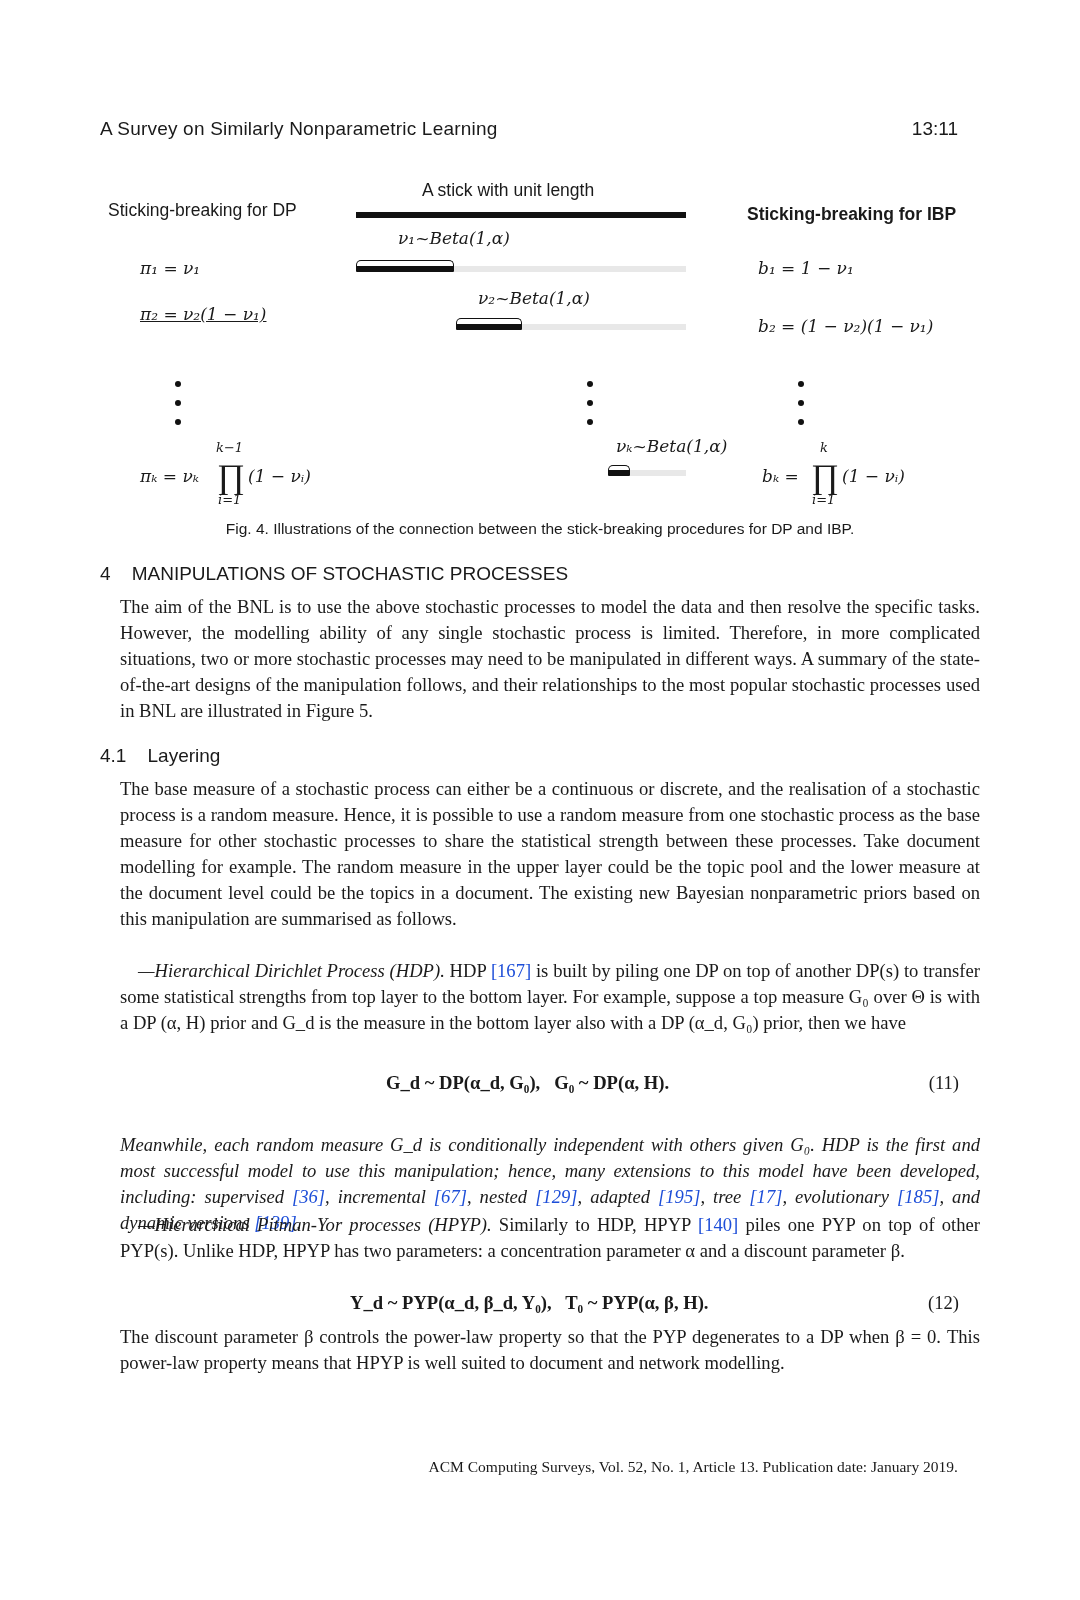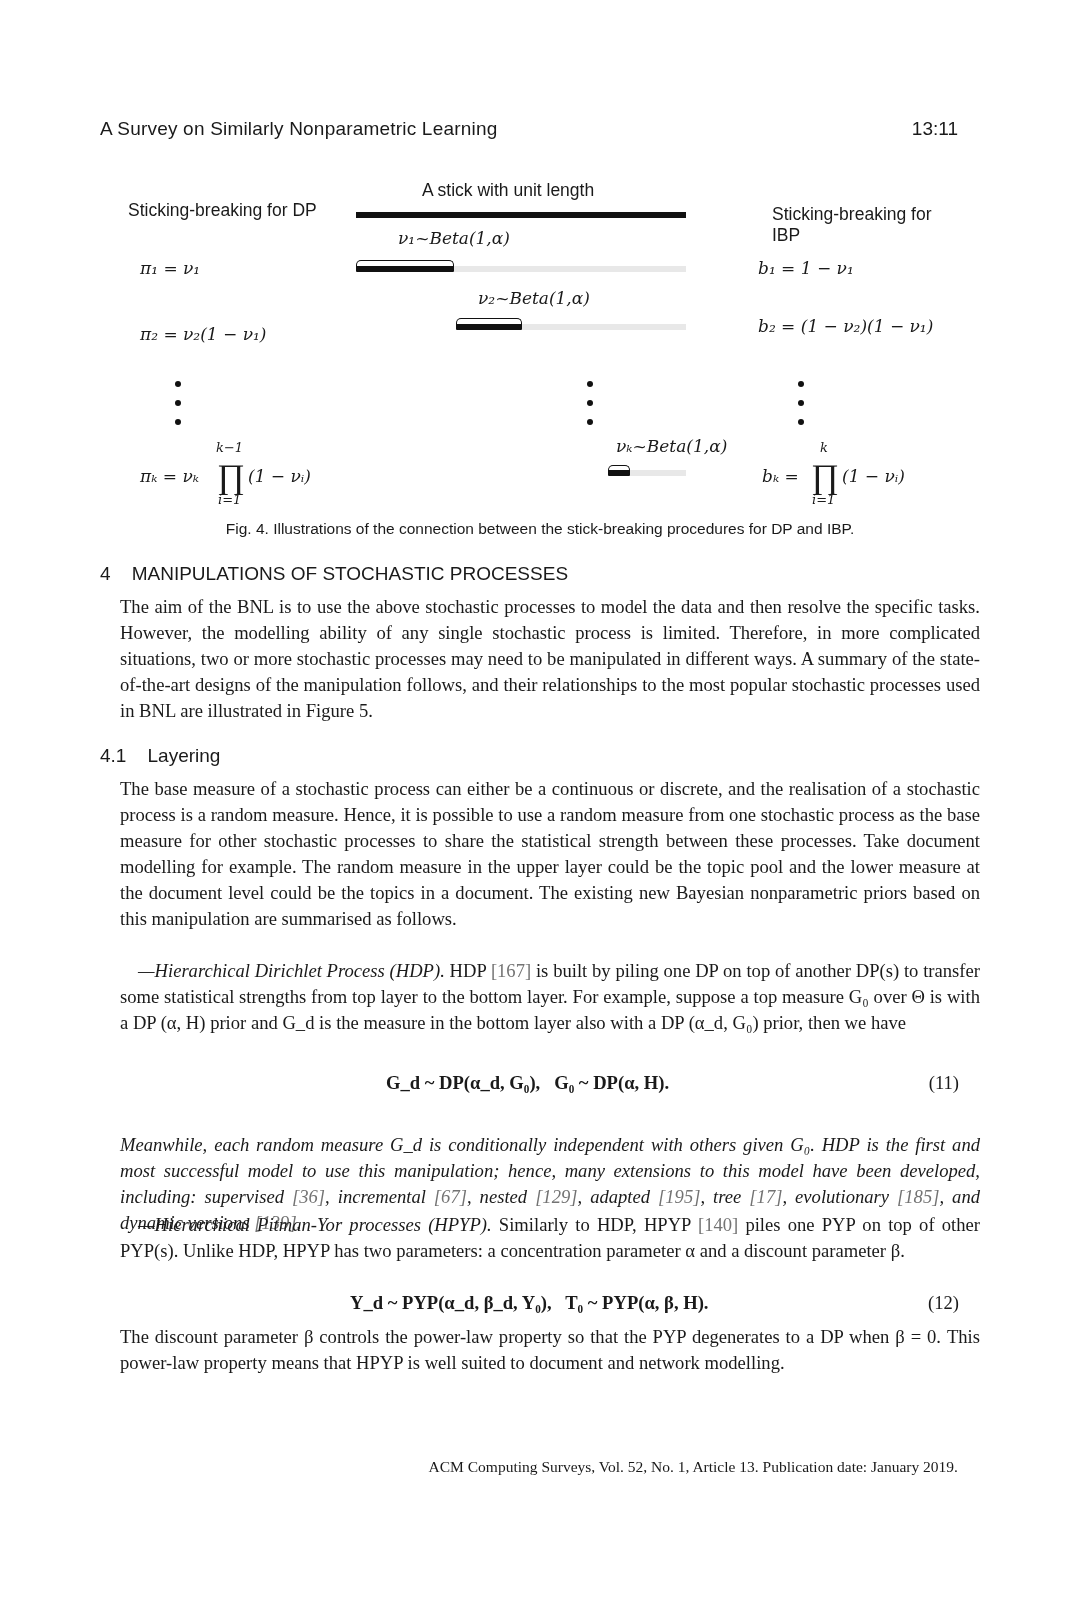--- a/index.html
+++ b/index.html
@@ -14,50 +14,50 @@
   .bar-full { background:#111; height:6px; }
   .bar-black { background:#111; height:6px; border-radius:1px; }
   .bar-grey { background:#e8e8e8; height:6px; }
   .brace { border:1.5px solid #111; border-bottom:none; border-radius:5px 5px 0 0; height:6px; }
   .dot { width:6px; height:6px; background:#111; border-radius:50%; }
   .caption { left:0; width:1080px; top:520px; text-align:center; font-size:15.5px; }
   .body-text { left:100px; width:860px; font-size:18.6px; line-height:26px; text-align:justify;margin-left:20px; }
   .section-h { left:100px; font-size:19px; font-weight:normal; }
   .eq { font-size:18.6px; font-style:normal;font-weight:bold; }
   .eq-num { right:121px; font-size:18.6px; }
-  .cite { color:#737373; }
+  .cite { color:#1d4ed8; }
   i { font-style:italic; }
   .prod { font-size:34px; font-style:normal; line-height:30px; }
   .footer { right:122px; top:1458px; font-size:15.5px; }
 </style>
 </head>
 <body>
 
 <div class="abs sans header-title">A Survey on Similarly Nonparametric Learning</div>
 <div class="abs sans header-page">13:11</div>
 
 <div class="abs" style="left:0;top:0;width:961px;height:520px;">
   <div class="abs sans fig-label" style="left:422px;top:180px;">A stick with unit length</div>
-  <div class="abs sans fig-label" style="left:128px;top:200px;">Sticking-breaking for DP</div>
-  <div class="abs sans fig-label" style="left:772px;top:204px;">Sticking-breaking for IBP</div>
+  <div class="abs sans fig-label" style="left:108px;top:200px;">Sticking-breaking for DP</div>
+  <div class="abs sans fig-label" style="left:747px;top:204px;font-weight:bold;">Sticking-breaking for IBP</div>
 
   <div class="abs bar-full" style="left:356px;top:212px;width:330px;"></div>
 
   <div class="abs math" style="left:398px;top:228px;">ν₁~Beta(1,α)</div>
   <div class="abs brace" style="left:356px;top:260px;width:96px;"></div>
   <div class="abs bar-black" style="left:356px;top:266px;width:98px;"></div>
   <div class="abs bar-grey" style="left:454px;top:266px;width:232px;"></div>
   <div class="abs math" style="left:140px;top:258px;">π₁ = ν₁</div>
   <div class="abs math" style="left:758px;top:258px;">b₁ = 1 − ν₁</div>
 
   <div class="abs math" style="left:478px;top:288px;">ν₂~Beta(1,α)</div>
   <div class="abs brace" style="left:456px;top:318px;width:64px;"></div>
   <div class="abs bar-black" style="left:456px;top:324px;width:66px;"></div>
   <div class="abs bar-grey" style="left:522px;top:324px;width:164px;"></div>
-  <div class="abs math" style="left:140px;top:324px;">π₂ = ν₂(1 − ν₁)</div>
+  <div class="abs math" style="left:140px;top:304px;text-decoration:underline;">π₂ = ν₂(1 − ν₁)</div>
   <div class="abs math" style="left:758px;top:316px;">b₂ = (1 − ν₂)(1 − ν₁)</div>
 
   <div class="abs dot" style="left:175px;top:381px;"></div>
   <div class="abs dot" style="left:175px;top:400px;"></div>
   <div class="abs dot" style="left:175px;top:419px;"></div>
   <div class="abs dot" style="left:587px;top:381px;"></div>
   <div class="abs dot" style="left:587px;top:400px;"></div>
   <div class="abs dot" style="left:587px;top:419px;"></div>
   <div class="abs dot" style="left:798px;top:381px;"></div>
   <div class="abs dot" style="left:798px;top:400px;"></div>

